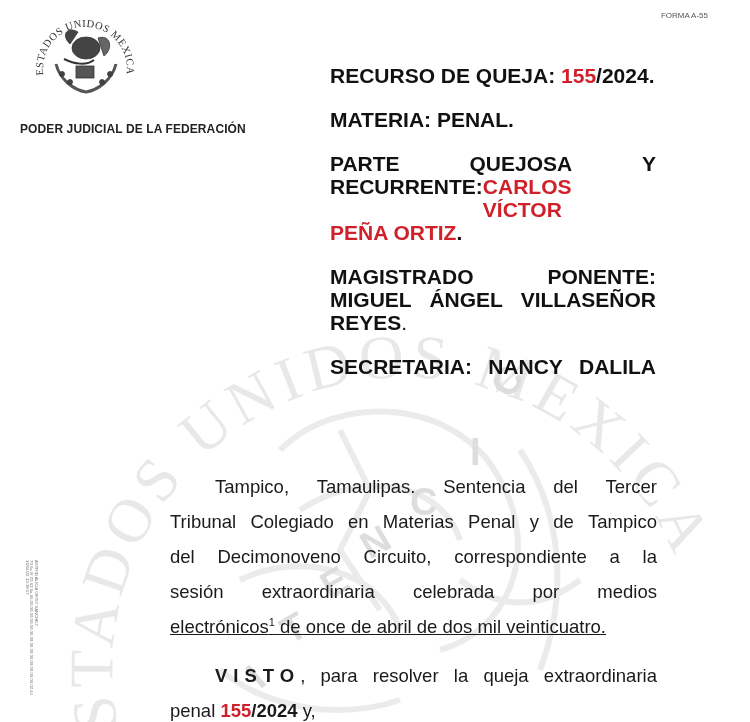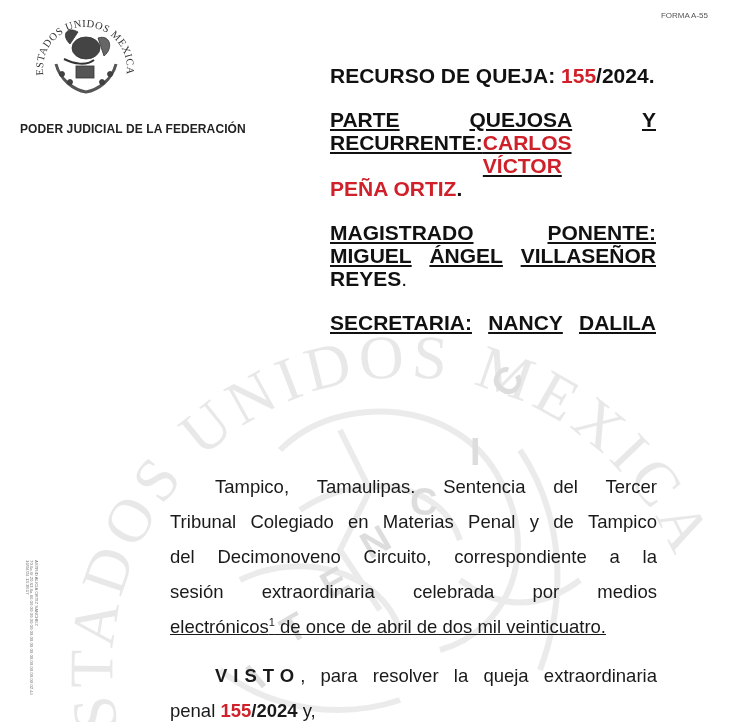--- a/index.html
+++ b/index.html
@@ -33,21 +33,21 @@
     }
     .watermark svg { width: 100%; height: 100%; }
 
     
     .heading {
       position: absolute; left: 330px; top: 64px; width: 326px;
       font-size: 21px; font-weight: bold; line-height: 23px;
       text-align: justify;
     }
     .heading p { margin: 0 0 21px 0; }
-    .heading .just-line { display: flex; justify-content: space-between; text-decoration: underline; }
+    .heading .just-line { display: flex; justify-content: space-between; }
     .red { color: #d0202a; }
 
     
     .body-text {
       position: absolute; left: 170px; top: 469px; width: 487px;
       font-size: 18.5px; line-height: 35px; color: #1a1a1a;
     }
     .body-text p { margin: 0; text-align: justify; }
     .jline { display: flex; justify-content: space-between; white-space: nowrap; }
     .indent { padding-left: 45px; }
@@ -123,20 +123,21 @@
     </svg>
   </div>
   <div class="pjf-label">PODER JUDICIAL DE LA FEDERACIÓN</div>
   <div class="form-label">FORMA A-55</div>
 
   <div class="heading">
     <p>
       <span>RECURSO DE QUEJA:</span>
       <span class="red">155</span><span>/2024.</span>
     </p>
+    <p>MATERIA: PENAL.</p>
     <p>
       <span class="just-line">
         <span>PARTE</span>
         <span>QUEJOSA</span>
         <span>Y</span>
       </span>
       <span class="just-line">
         <span>RECURRENTE:</span>
         <span class="red">CARLOS VÍCTOR</span>
       </span>

